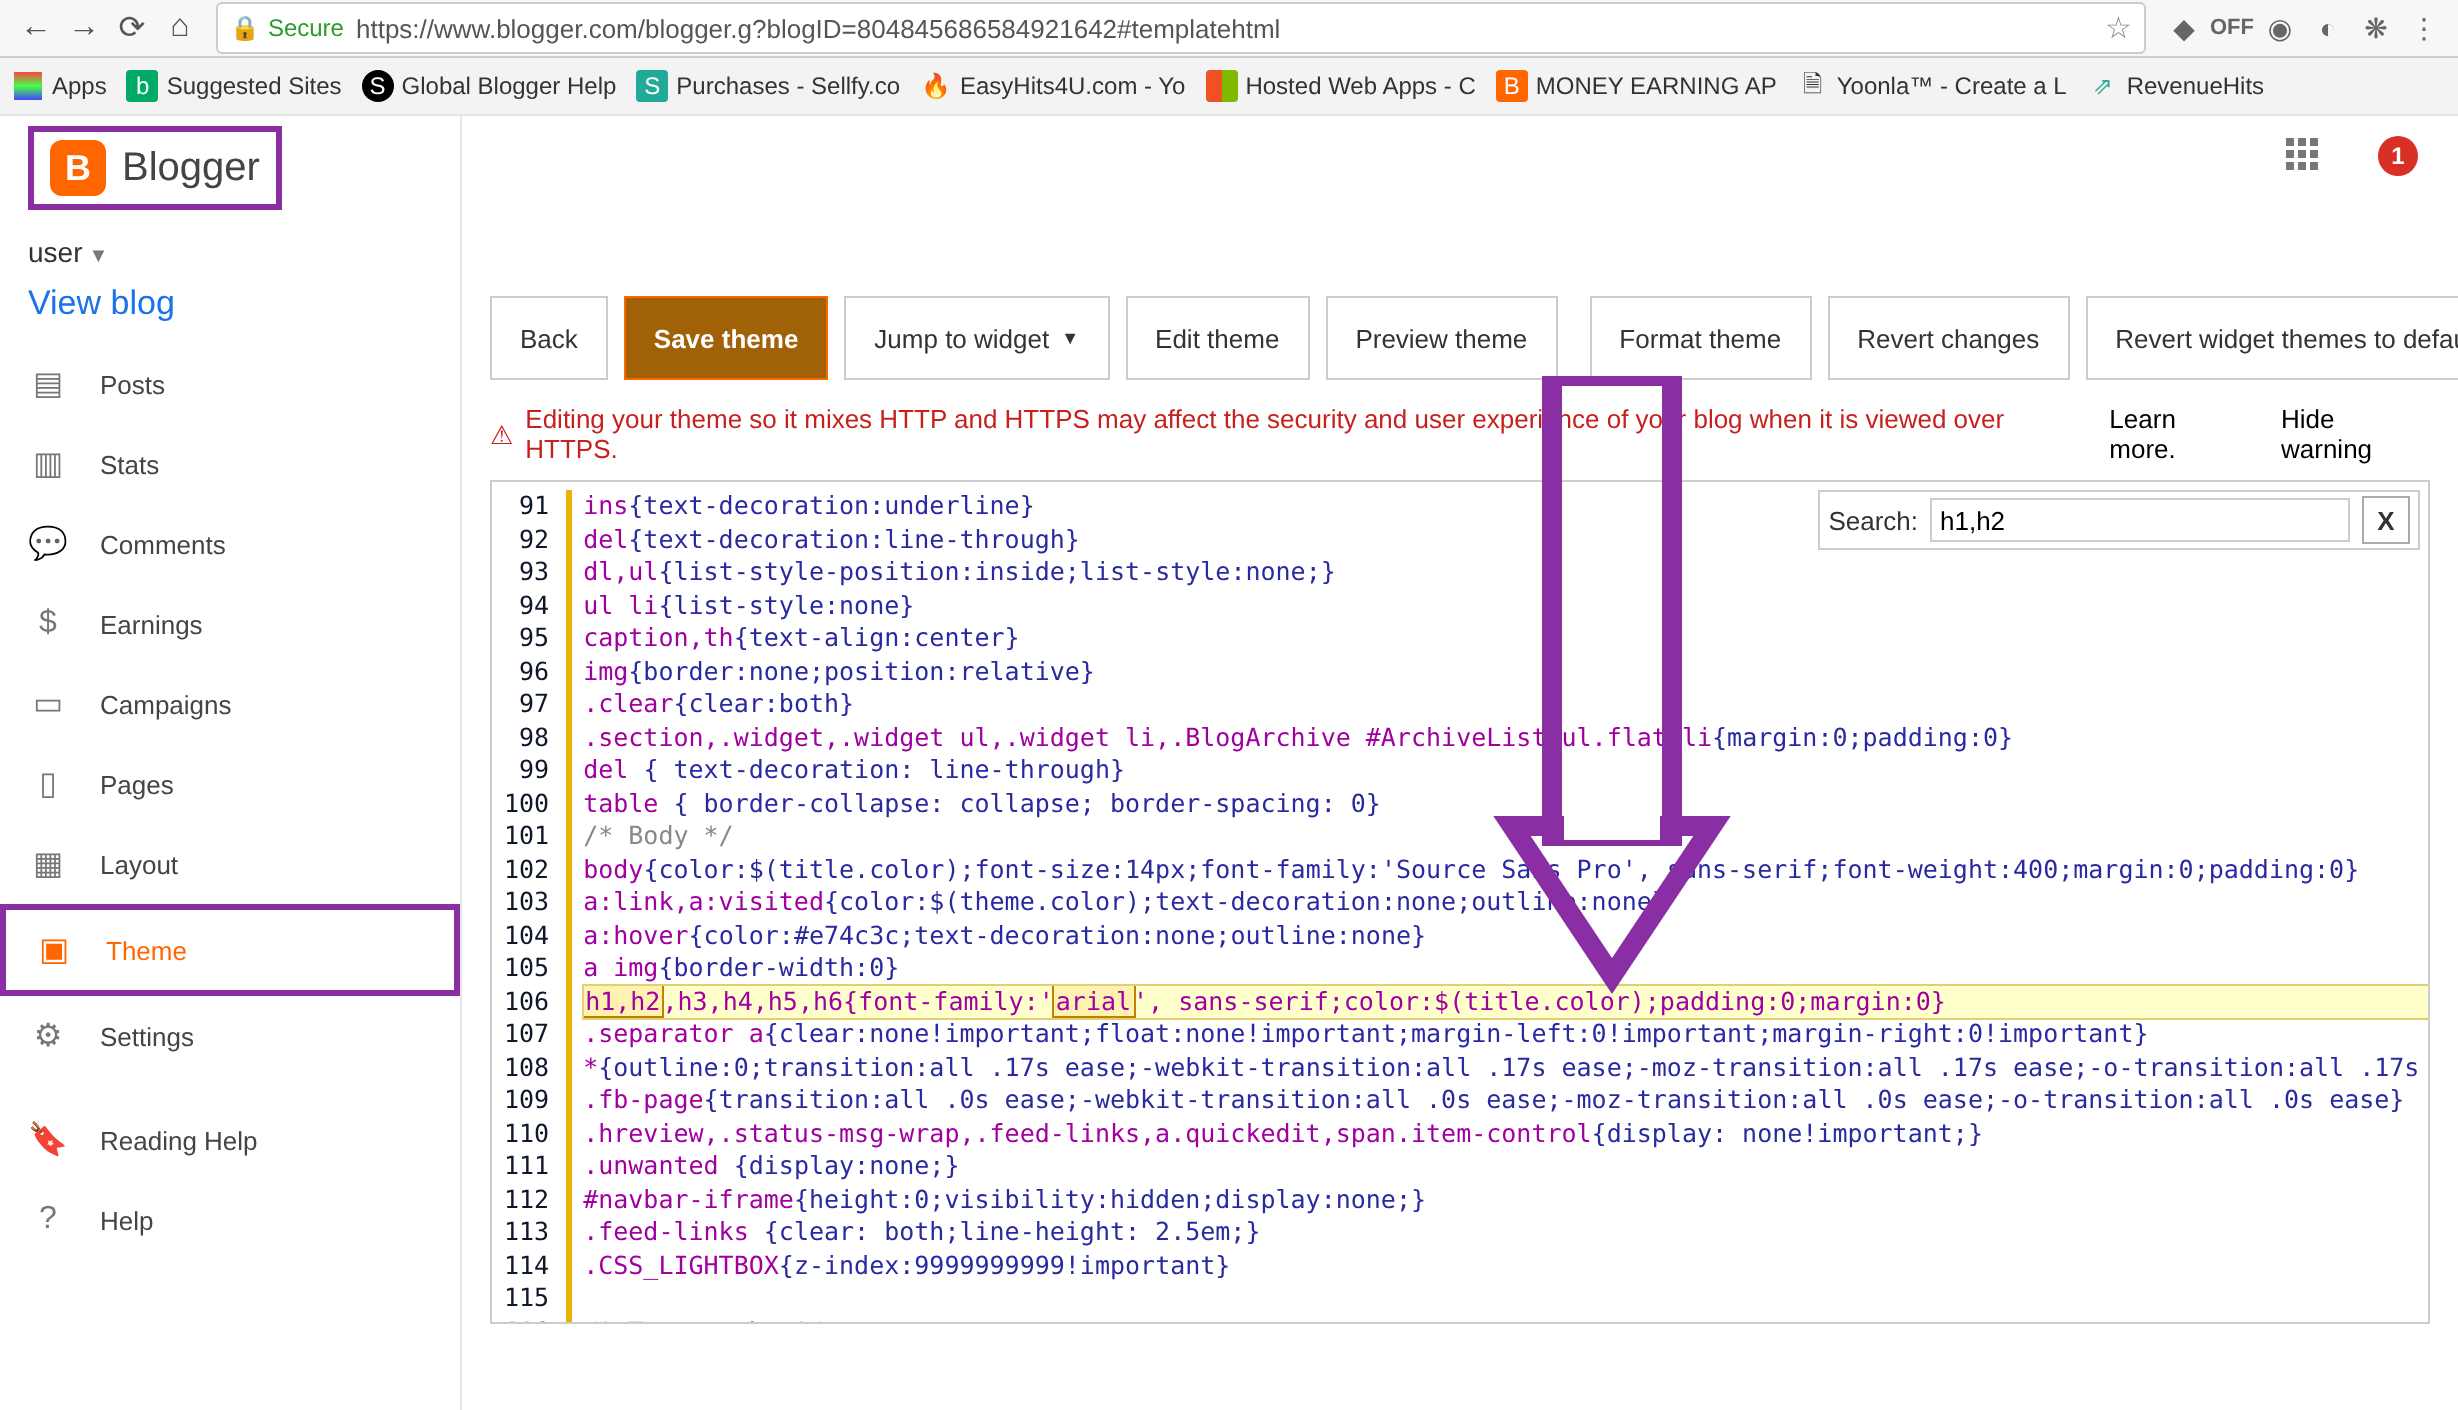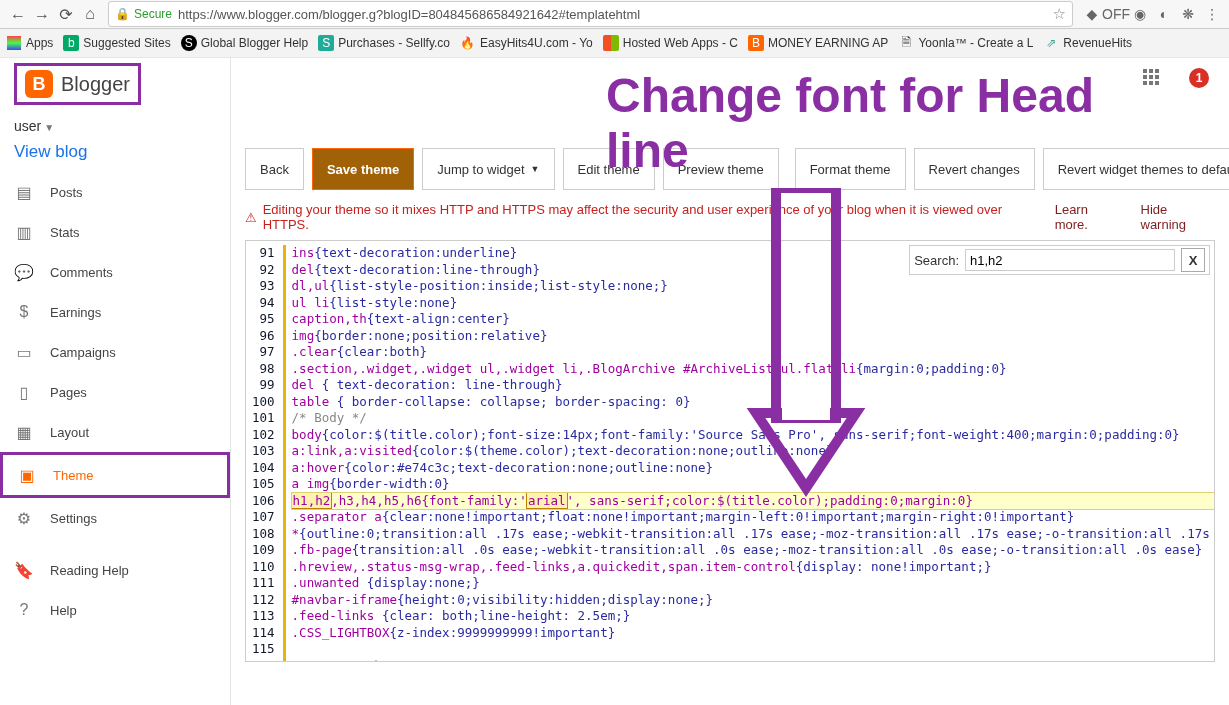--- a/index.html
+++ b/index.html
@@ -37,21 +37,21 @@
   .topright{position:absolute;top:10px;right:20px;display:flex;align-items:center;gap:28px}
   .grid-ic{width:18px;height:18px;display:grid;grid-template-columns:repeat(3,4px);grid-template-rows:repeat(3,4px);gap:2px}
   .grid-ic span{background:#777}
   .notif-badge{width:20px;height:20px;border-radius:50%;background:#d93025;color:#fff;font-size:12px;display:flex;align-items:center;justify-content:center;font-weight:bold}
   .toolbar{display:flex;align-items:center;gap:8px;padding:90px 14px 12px;flex-wrap:nowrap}
   .btn{height:42px;border:1px solid #ccc;background:#fff;padding:0 14px;font-size:13px;color:#333;cursor:pointer;white-space:nowrap;display:flex;align-items:center}
   .btn.primary{background:#a16207;border-color:#ff6600;color:#fff;font-weight:bold}
   .btn .caret{font-size:9px;margin-left:6px}
   .toolbar .spacer{flex:1}
   .warn{padding:0 14px 8px;font-size:13px;color:#c5221f;display:flex;align-items:center;gap:6px}
-  .warn .more{color:#7f1d1d;margin-left:11px;cursor:pointer}
+  .warn .more{color:#000000;margin-left:11px;cursor:pointer}
   .editor{margin:0 14px 12px;border:1px solid #ccc;position:relative;height:420px;overflow:hidden;background:#fff}
   .search-row{position:absolute;top:4px;right:4px;display:flex;align-items:center;gap:6px;background:#fff;border:1px solid #ccc;padding:2px 4px;z-index:5;font-size:13px}
   .search-row input{border:1px solid #ccc;height:20px;font-size:13px;padding:0 4px;width:200px}
   .search-row .xbtn{width:22px;height:22px;border:1px solid #aaa;display:flex;align-items:center;justify-content:center;cursor:pointer;font-weight:bold}
   .code{font-family:Consolas,Menlo,monospace;font-size:12.5px;line-height:1.28;padding:4px 0 0 0;white-space:pre;display:flex}
   .gutter{text-align:right;color:#0f172a;padding:0 8px 0 6px;user-select:none;border-right:3px solid #eab308}
   .gutter div{height:16.5px}
   .lines{padding-left:6px}
   .lines div{height:16.5px}
   .kw{color:#2a2aa0}
@@ -69,21 +69,21 @@
   <div class="nav-btn">⟳</div>
   <div class="nav-btn">⌂</div>
   <div class="addr">
     <span class="lock">🔒</span>
     <span class="secure">Secure</span>
     <span class="addr-url">https://www.blogger.com/blogger.g?blogID=804845686584921642#templatehtml</span>
     <span style="flex:1"></span>
     <span class="star">☆</span>
   </div>
   <div class="ext-icon">◆</div>
-  <div class="ext-icon" style="font-size:14px;font-weight:normal">OFF</div>
+  <div class="ext-icon" style="font-size:11px;font-weight:bold">OFF</div>
   <div class="ext-icon">◉</div>
   <div class="ext-icon">◐</div>
   <div class="ext-icon">❋</div>
   <div class="ext-icon">⋮</div>
 </div>
 
 <div class="bookmarks">
   <div class="bm">
       <span class="ico">
         <span class="apps-icon"></span>
@@ -196,23 +196,20 @@
           <span></span>
           <span></span>
           <span></span>
           <span></span>
           <span></span>
           <span></span>
         </div>
       <div class="notif-badge">1</div>
     </div>
 
-    <div class="overlay-title">
-      <span>Change font for Head</span><br><span>line</span>
-    </div>
     <svg class="arrow-svg" width="120" height="310">
       <rect x="30" y="0" width="60" height="230" fill="none" stroke="#8a2ea3" stroke-width="10"></rect>
       <polygon points="10,225 110,225 60,300" fill="none" stroke="#8a2ea3" stroke-width="10"></polygon>
       <rect x="36" y="218" width="48" height="14" fill="#fff"></rect>
     </svg>
 
     <div class="toolbar">
       <button class="btn">Back</button>
       <button class="btn primary">Save theme</button>
       <button class="btn">

